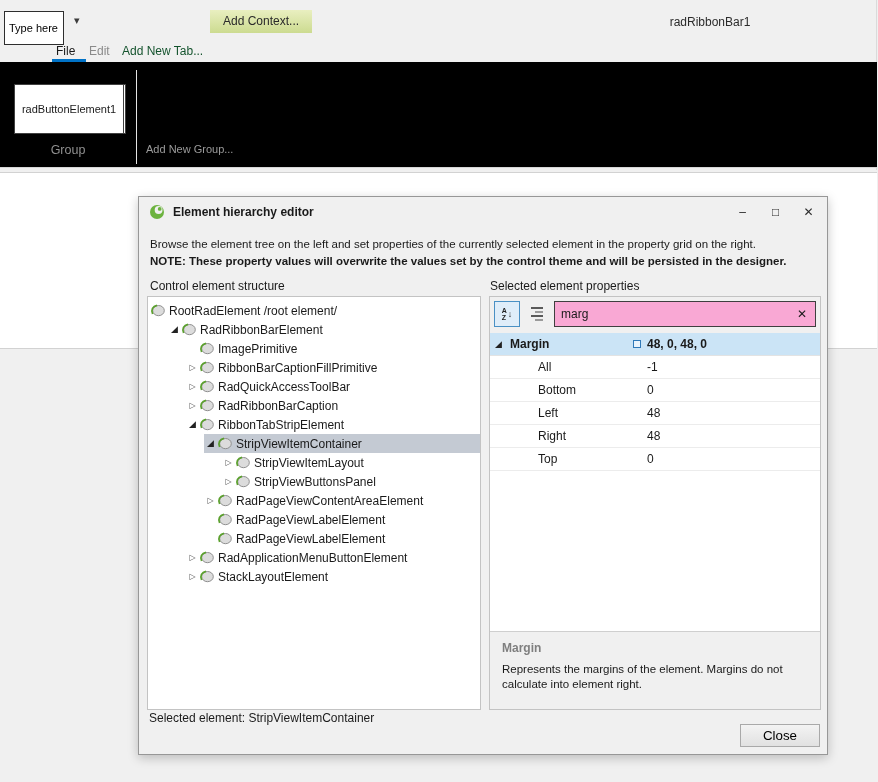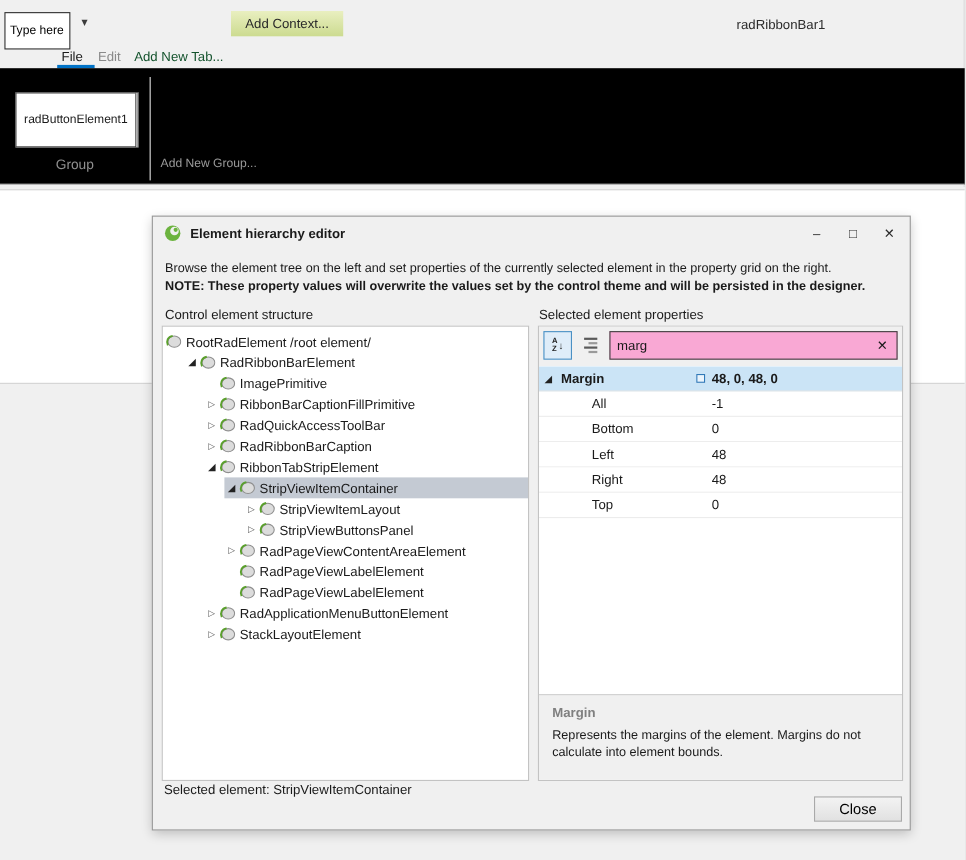--- a/index.html
+++ b/index.html
@@ -386,20 +386,20 @@
   </div>
             <div class="prop-row">
     <span class="prop-name">Top</span>
     <span class="prop-value">0</span>
   </div>
           </div>
       </div>
 
       <div class="help-pane">
         <div class="help-title">Margin</div>
-        <div class="help-text">Represents the margins of the element. Margins do not calculate into element bounds.</div>
+        <div class="help-text">Represents the margins of the element. Margins do not calculate into element right.</div>
       </div>
     </div>
 
     <div class="dlg-status">Selected element: StripViewItemContainer</div>
     <button class="close-btn">Close</button>
   </div>
 </div>
 
 </body></html>

